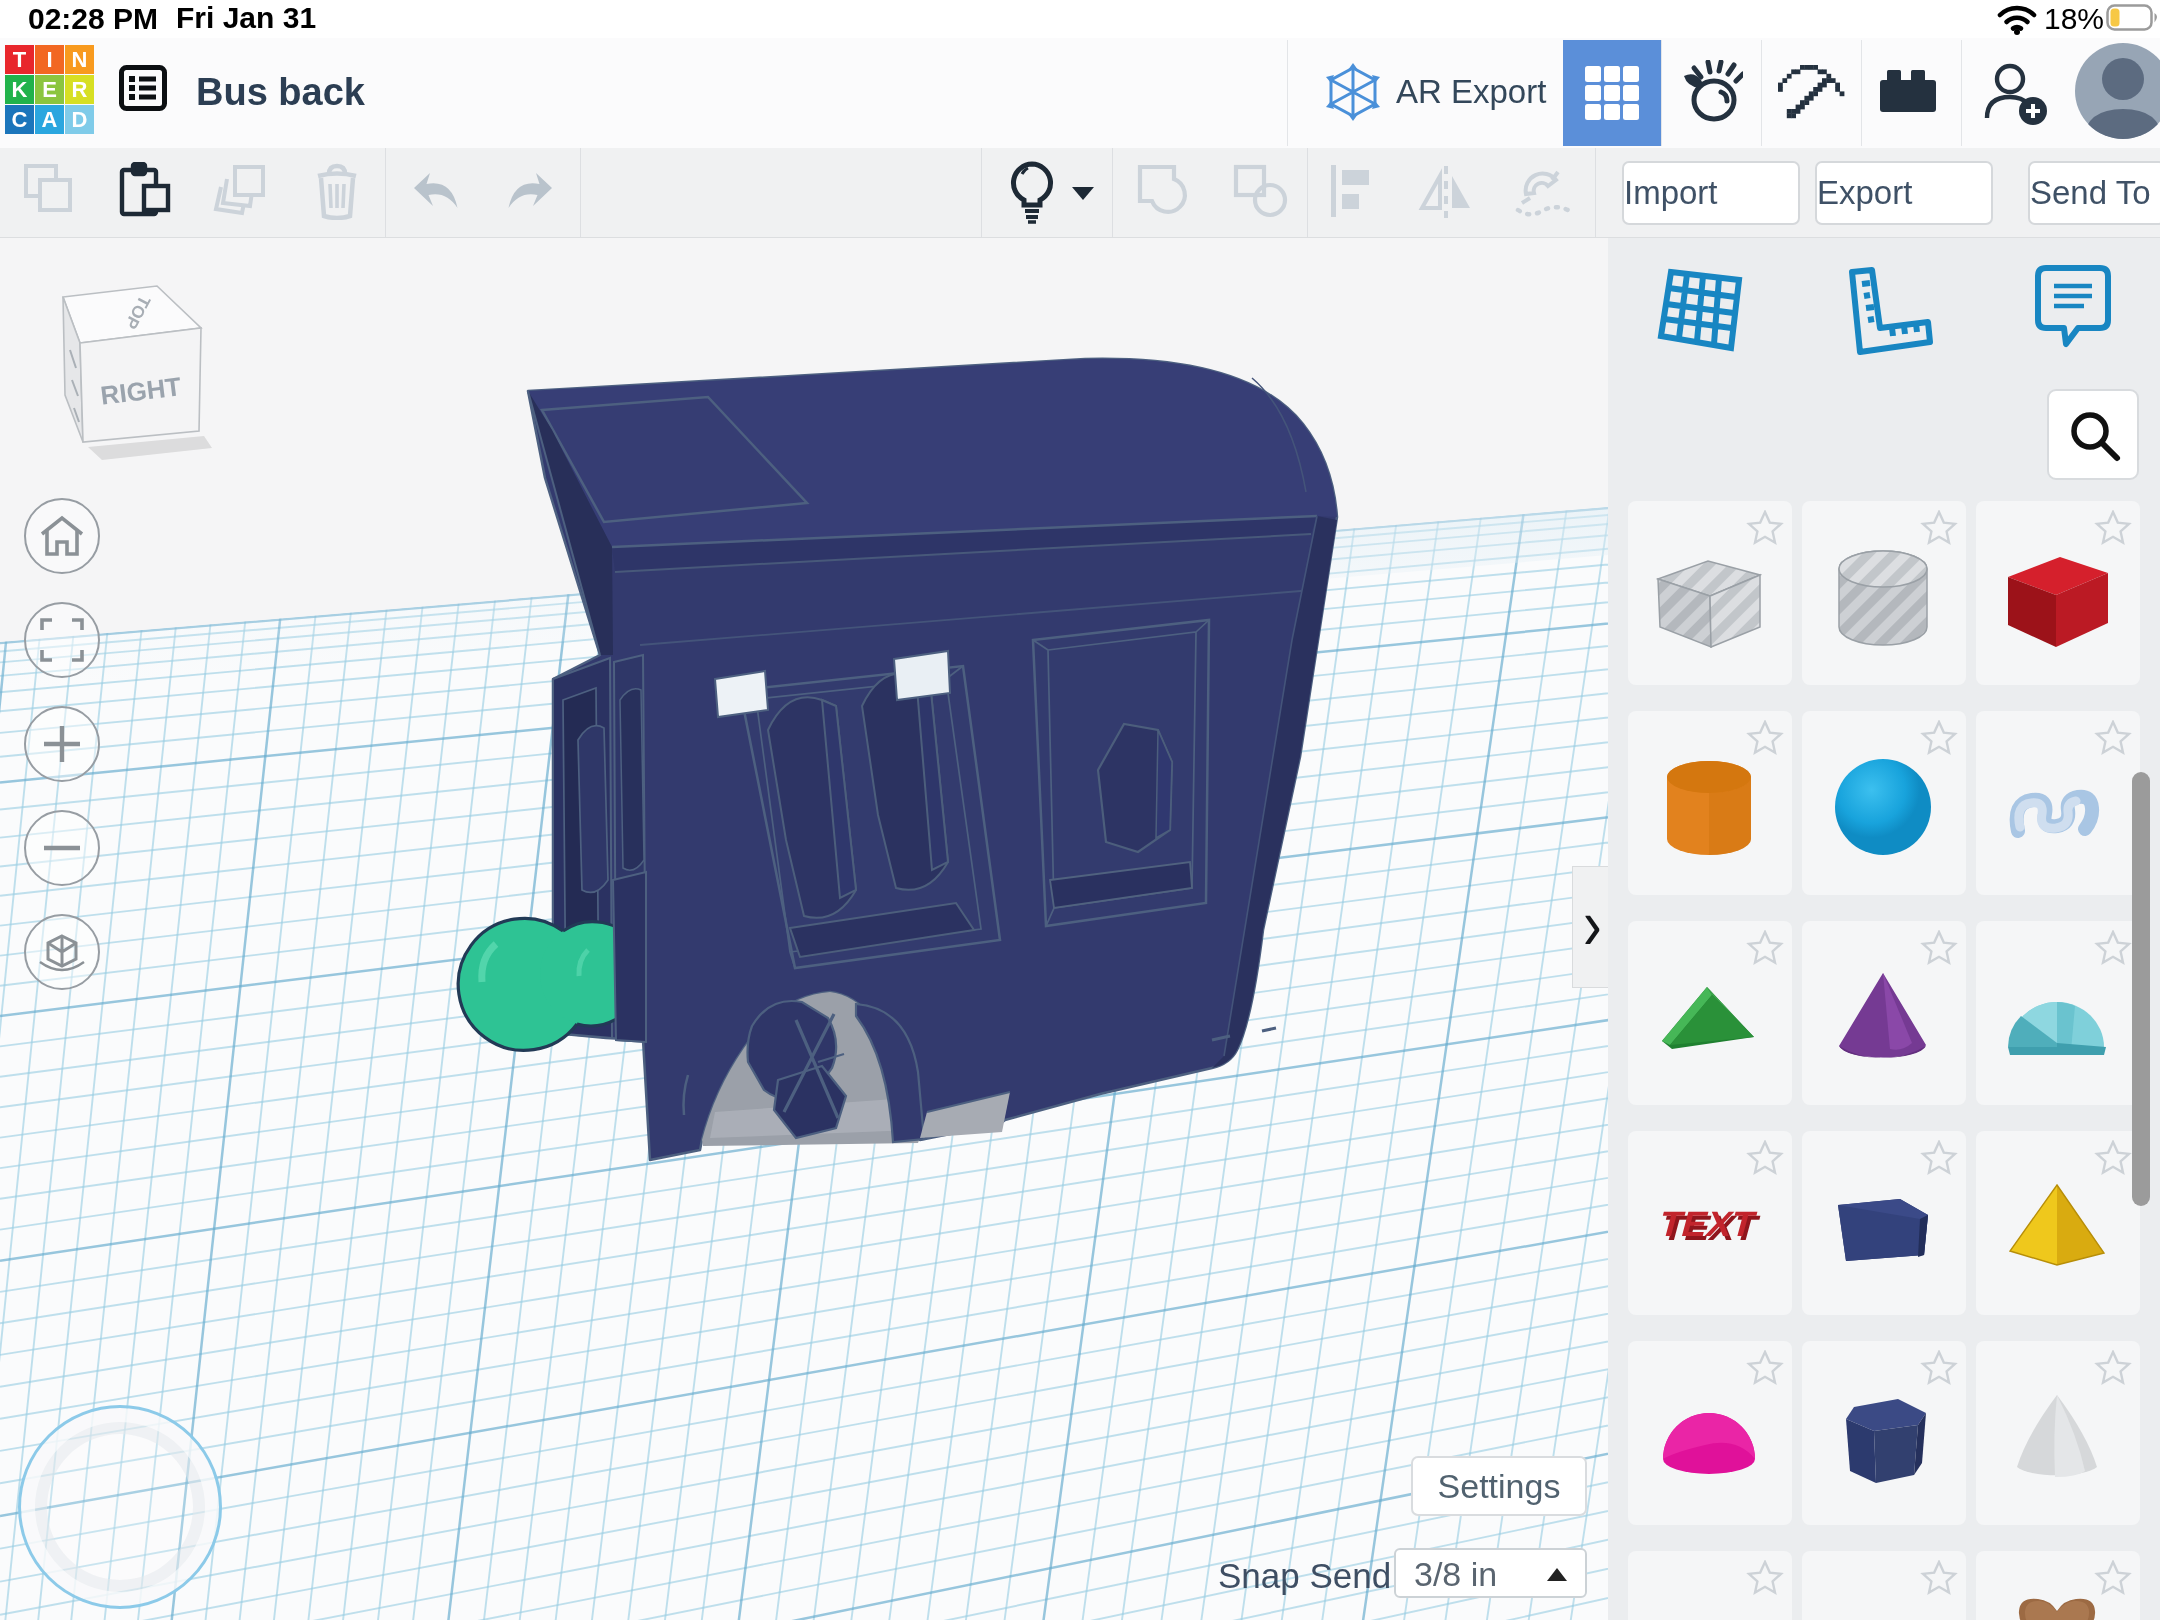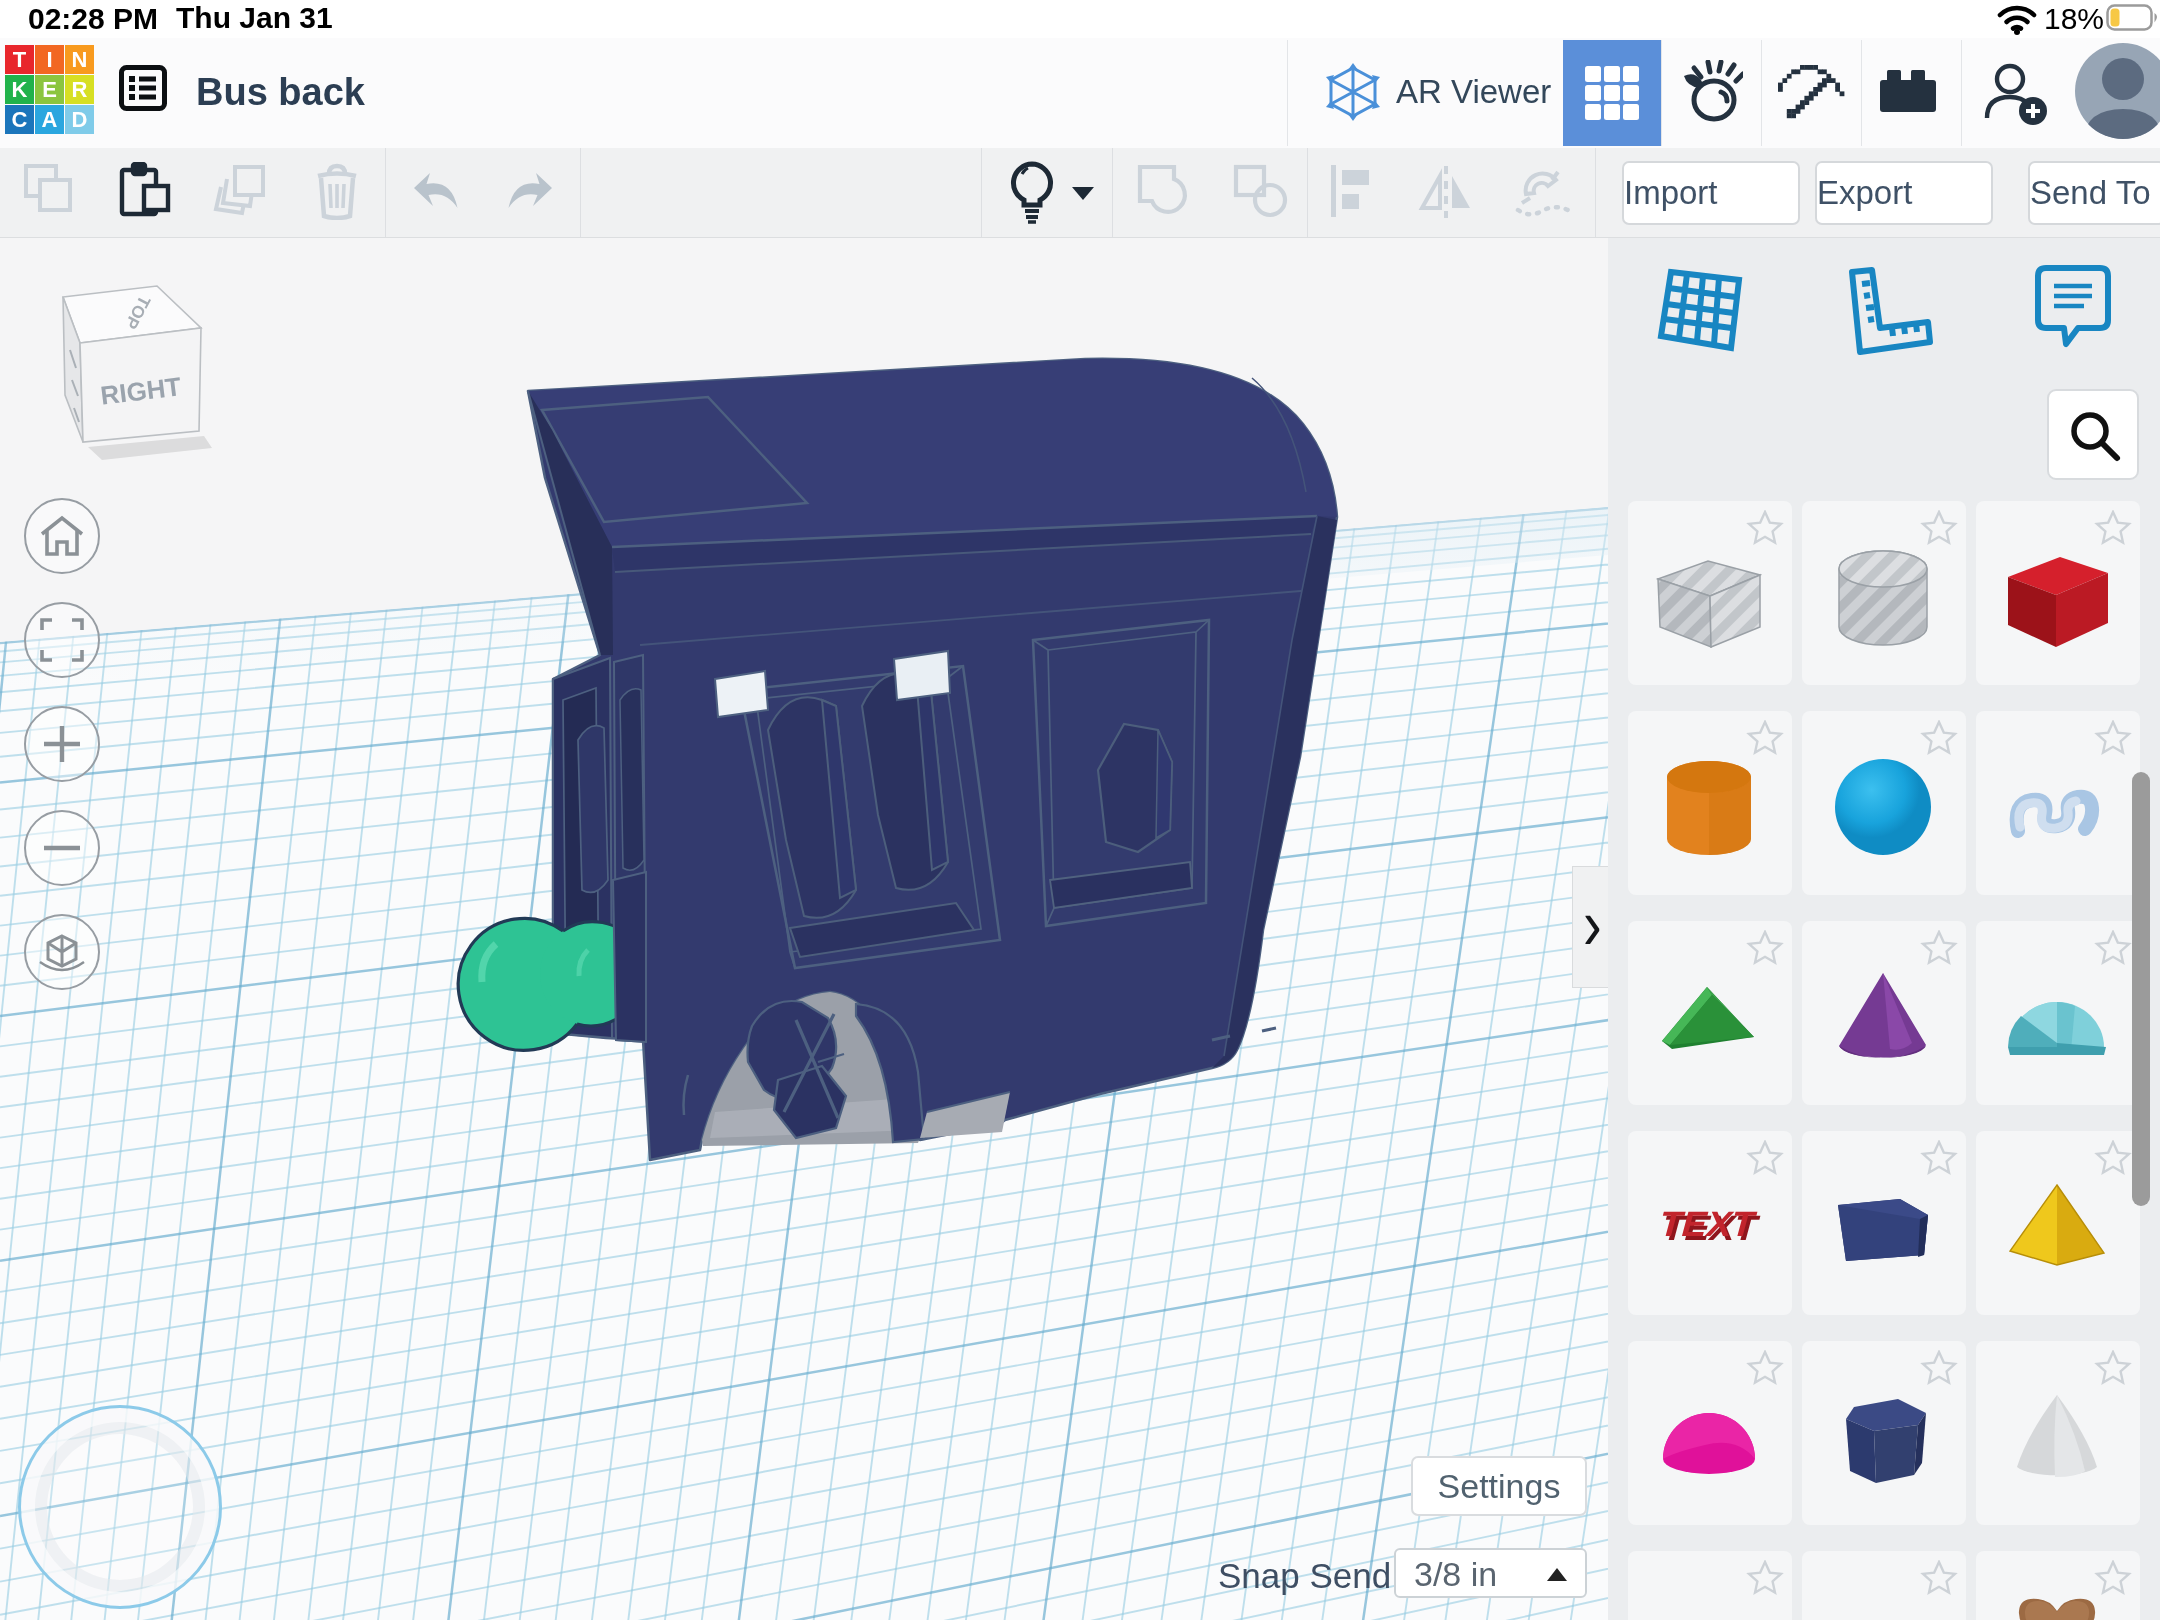--- a/index.html
+++ b/index.html
@@ -149,21 +149,21 @@
  </g>
 
  <path d="M613 880 L 646 872 L 646 1042 L 616 1040 Z" fill="#2b3262" stroke="#4d6080" stroke-width="2"></path>
 </g>
 </svg></div>
     <div style="position:absolute; left:18px; top:1167px; width:204px; height:204px; border-radius:50%; border:3px solid #8ccae9; background:rgba(255,255,255,0.18); box-shadow: inset 0 0 0 14px rgba(255,255,255,0.6), inset 0 0 0 26px rgba(228,231,235,0.5);"></div>
   </div>
 
   <div id="status">
     <div style="position:absolute; left:28px; top:2px; font-size:30px; font-weight:bold; color:#000;">02:28 PM</div>
-    <div style="position:absolute; left:176px; top:1px; font-size:30px; font-weight:bold; color:#000;">Thu Jan 31</div>
+    <div style="position:absolute; left:176px; top:1px; font-size:30px; font-weight:bold; color:#000;">Fri Jan 31</div>
     <div style="position:absolute; left:1996px; top:4px;"><svg width="42" height="32" viewBox="0 0 42 32" style="">
           <g stroke="#000" fill="none" stroke-linecap="round">
             <path d="M4 11 a24 24 0 0 1 34 0" stroke-width="4.6"></path>
             <path d="M10.5 18 a15 15 0 0 1 21 0" stroke-width="4.6"></path>
             <path d="M17 24.5 a7 7 0 0 1 8 0" stroke-width="4.6"></path>
           </g>
           <circle cx="21" cy="28" r="3" fill="#000"></circle>
         </svg></div>
     <div style="position:absolute; left:2044px; top:2px; font-size:30px; font-weight:normal; color:#000;">18%</div>
     <div style="position:absolute; left:2106px; top:4px;"><svg width="56" height="28" viewBox="0 0 56 28" style="">
@@ -203,21 +203,21 @@
           </g>
           <g fill="#4a90d9">
             <path d="M31 1 l5 7 h-10 z"></path>
             <path d="M31 59 l5 -7 h-10 z"></path>
             <path d="M4 15 l8 -2 l-3 8 z"></path>
             <path d="M58 15 l-8 -2 l3 8 z"></path>
             <path d="M4 45 l8 2 l-3 -8 z"></path>
             <path d="M58 45 l-8 2 l3 -8 z"></path>
           </g>
         </svg></div>
-    <div style="position:absolute; left:1396px; top:35px; font-size:33px; color:#33475a;">AR Viewer</div>
+    <div style="position:absolute; left:1396px; top:35px; font-size:33px; color:#33475a;">AR Export</div>
     <div style="position:absolute; left:1563px; top:2px; width:98px; height:106px; background:#5b8fd9;"></div>
     <div style="position:absolute; left:1585px; top:28px;"><svg width="54" height="54" viewBox="0 0 54 54" style="">
           <rect x="0" y="0" width="16" height="16" rx="2.5" fill="#fff"></rect>
           <rect x="19" y="0" width="16" height="16" rx="2.5" fill="#fff"></rect>
           <rect x="38" y="0" width="16" height="16" rx="2.5" fill="#fff"></rect>
           <rect x="0" y="19" width="16" height="16" rx="2.5" fill="#fff"></rect>
           <rect x="19" y="19" width="16" height="16" rx="2.5" fill="#fff"></rect>
           <rect x="38" y="19" width="16" height="16" rx="2.5" fill="#fff"></rect>
           <rect x="0" y="38" width="16" height="16" rx="2.5" fill="#fff"></rect>
           <rect x="19" y="38" width="16" height="16" rx="2.5" fill="#fff"></rect>

